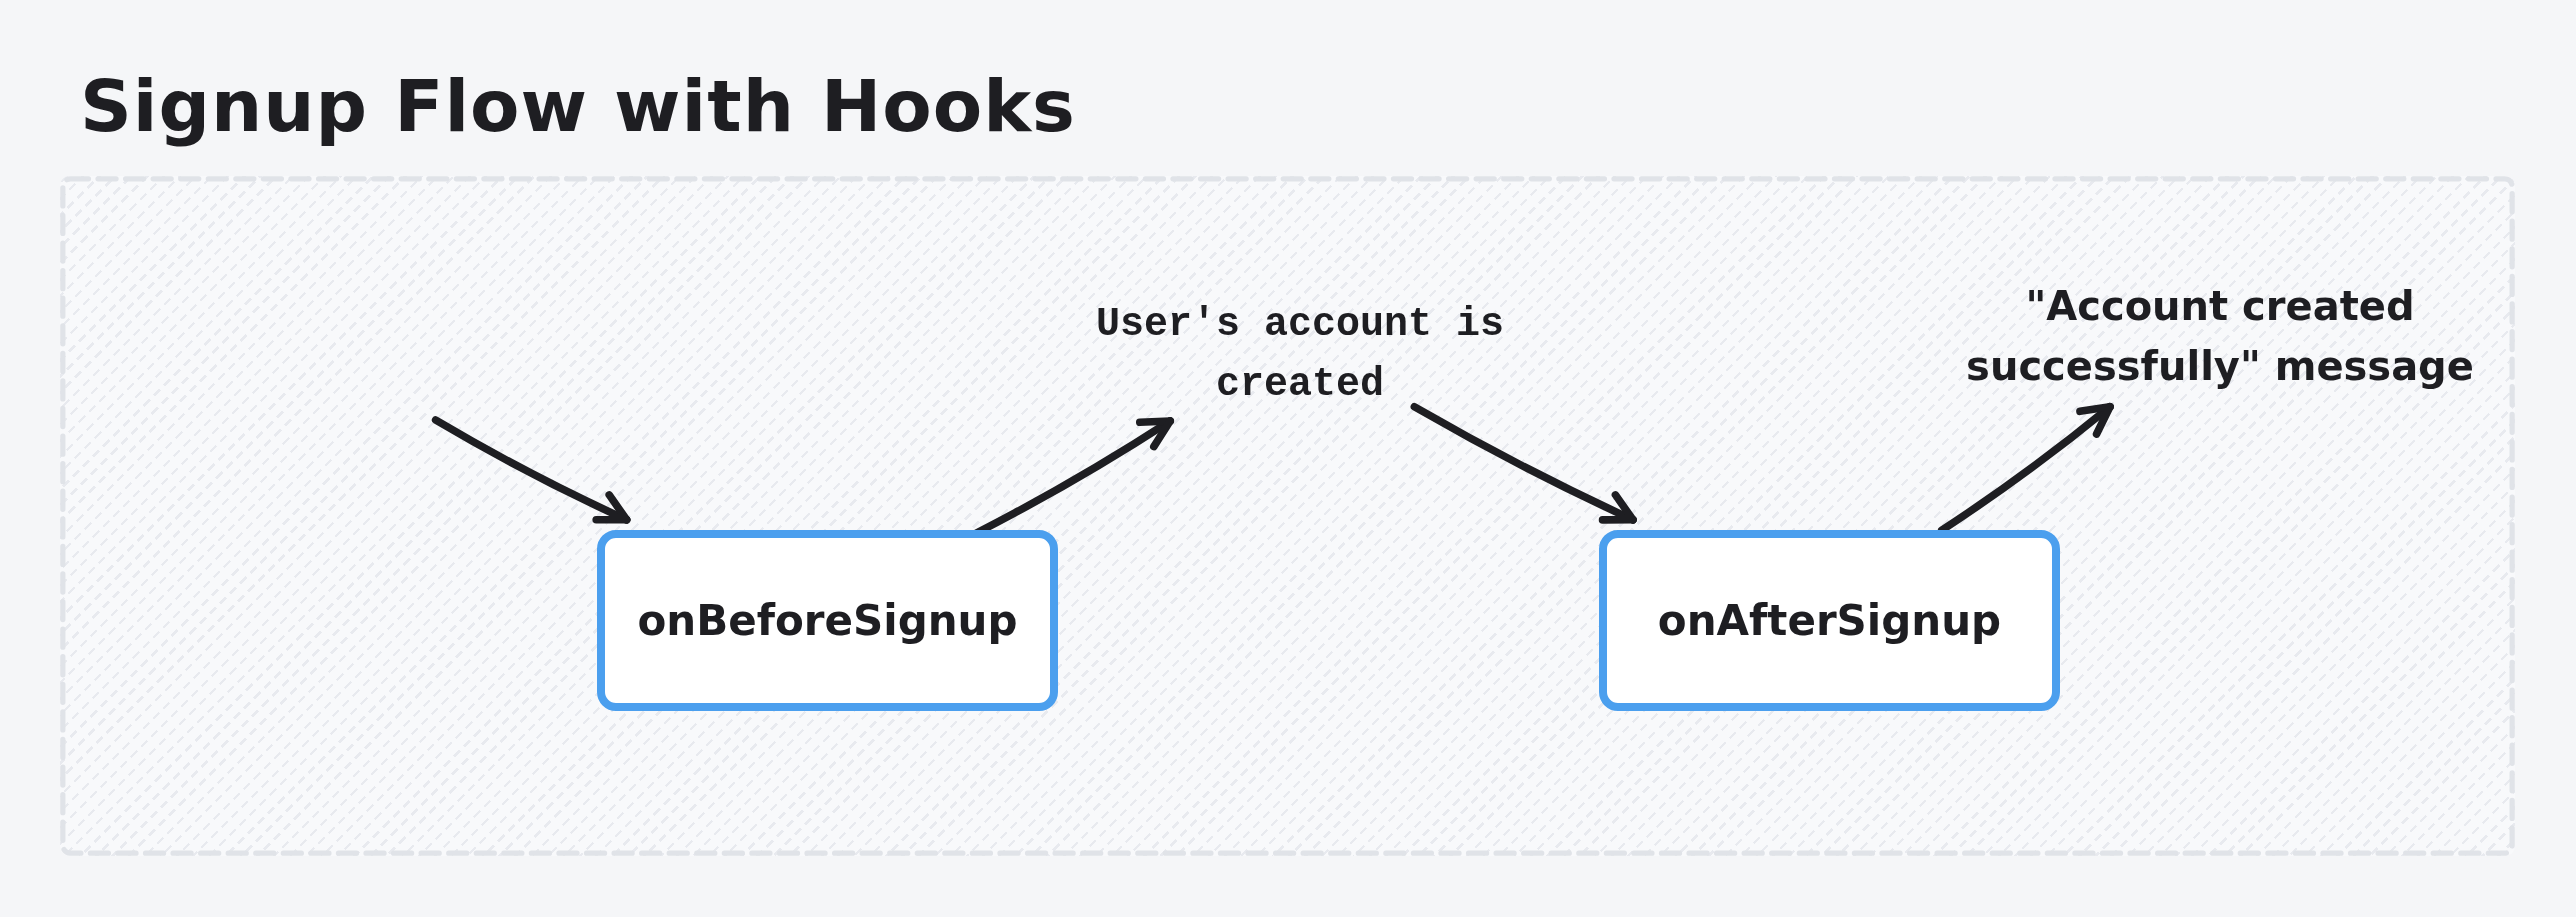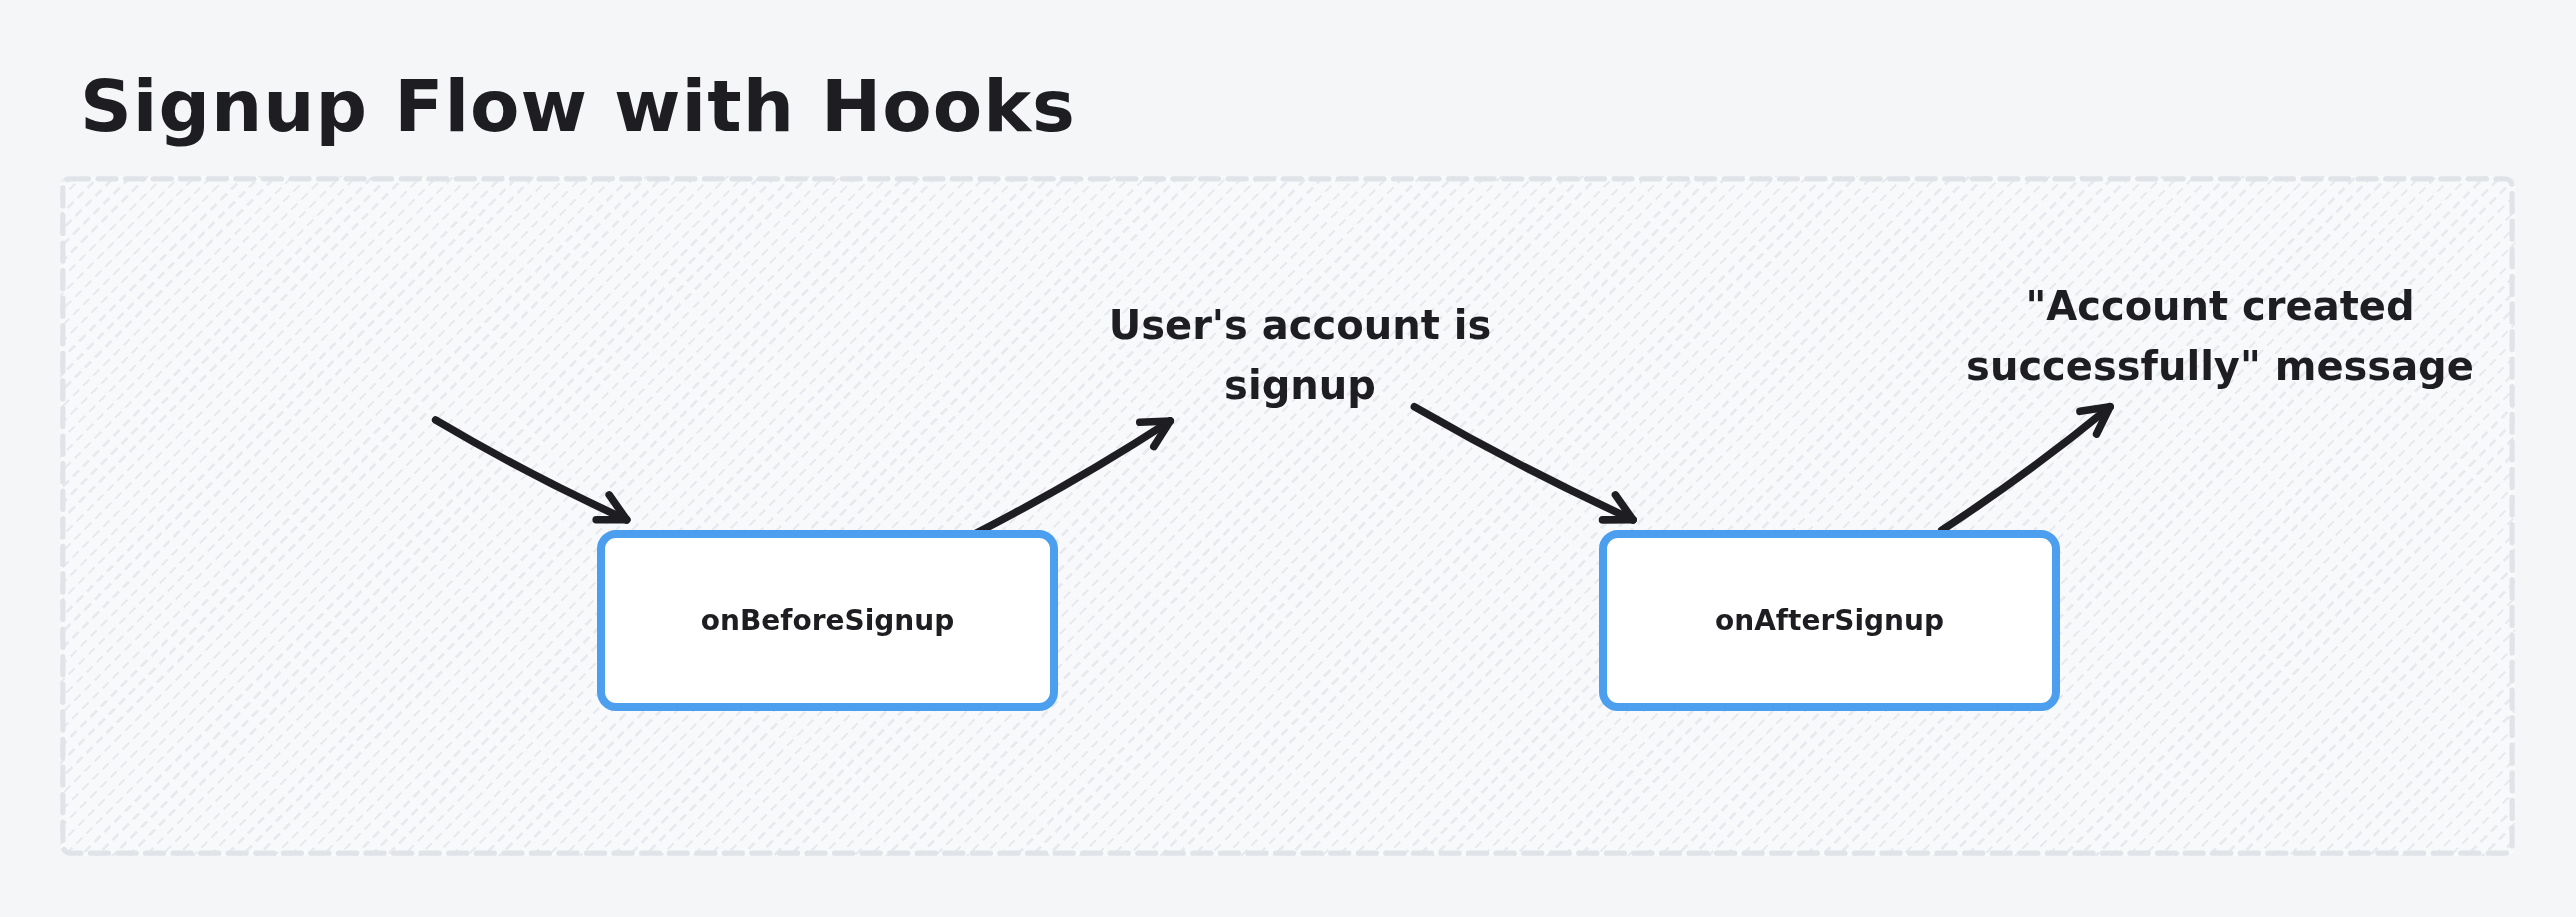--- a/index.html
+++ b/index.html
@@ -55,33 +55,33 @@
   .node{
     position:absolute;width:461px;height:181px;
     background:var(--node-fill);
     border:8.6px solid var(--accent-blue);
     border-radius:19px;
     display:flex;align-items:center;justify-content:center;
   }
   .node-1{left:597px;top:530px;}
   .node-2{left:1599px;top:530px;}
   .node-label{
-    font-size:28px;font-weight:700;color:var(--ink);white-space:nowrap;
+    font-size:42px;font-weight:700;color:var(--ink);white-space:nowrap;
   }
 
   
   .note{
     position:absolute;
     display:flex;flex-direction:column;align-items:center;
     transform:translateX(-50%);
     font-size:40px;font-weight:700;line-height:60px;
     color:var(--ink);text-align:center;white-space:nowrap;
   }
   .note-1{left:321px;top:304px;}
-  .note-2{left:1300px;top:295px;}
+  .note-2{left:1300px;top:295px;font-family:Liberation Mono, monospace;}
   .note-3{left:2220px;top:276px;}
 </style>
 </head>
 <body>
 
 <div class="screen">
 
   <h1 class="title">Signup Flow with Hooks</h1>
 
   <div class="frame">
@@ -117,21 +117,21 @@
     <span class="node-label">onBeforeSignup</span>
   </div>
 
   <div class="node node-2">
     <span class="node-label">onAfterSignup</span>
   </div>
 
 
   <div class="note note-2">
     <span>User's account is</span>
-    <span>signup</span>
+    <span>created</span>
   </div>
 
   <div class="note note-3">
     <span>"Account created</span>
     <span>successfully" message</span>
   </div>
 
 </div>
 
 

